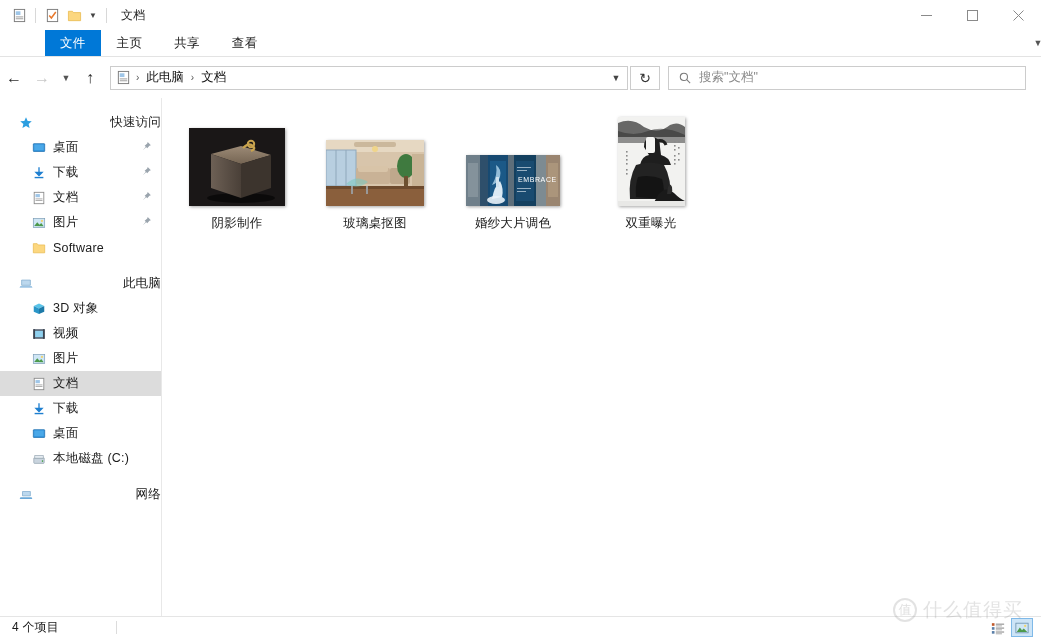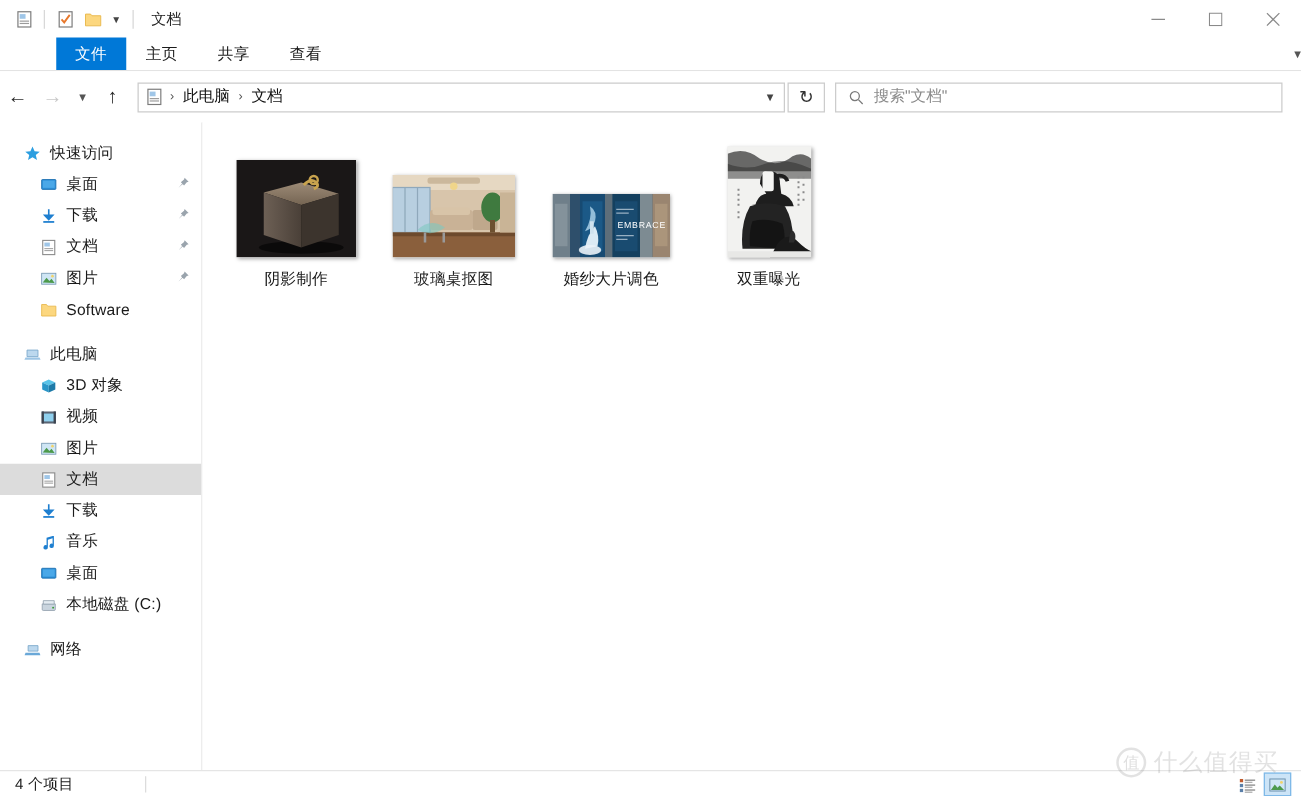--- a/index.html
+++ b/index.html
@@ -111,33 +111,33 @@
   }
   .sidebar {
     width: 162px; height: 518px; background: #ffffff;
     border-right: 1px solid #e8e8e8;
     padding-top: 12px; overflow: hidden;
   }
   .navrow {
     height: 25px; display: flex; align-items: center; position: relative;
     font-size: 12.5px; color: #1a1a1a; white-space: nowrap;
   }
-  .navrow.root { padding-left: 16px; }
+  .navrow.root { padding-left: 16px; justify-content: space-between; }
   .navrow.child { padding-left: 29px; }
   .navrow.selected { background: #dcdcdc; }
   .navrow .ico { width: 20px; display: flex; align-items: center; justify-content: center; flex: 0 0 20px; }
   .navrow .lbl { margin-left: 4px; letter-spacing: 0.2px; }
   .pin { position: absolute; right: 9px; top: 6px; }
   .navgap { height: 11px; }
 
   .content {
     flex: 1; height: 518px; background: #ffffff; position: relative;
   }
   .filegrid {
-    display: flex; align-items: flex-start; padding: 6px 0 0 14px; gap: 4px;
+    display: flex; align-items: flex-start; padding: 6px 0 0 14px; gap: 16px;
   }
   .fileitem {
     width: 122px; display: flex; flex-direction: column; align-items: center;
     padding-top: 2px;
   }
   .thumbwrap {
     height: 100px; display: flex; align-items: flex-end; justify-content: center;
   }
   .thumb {
     box-shadow: 1px 1px 3px rgba(0,0,0,0.35);
@@ -419,28 +419,20 @@
       <div class="navrow child">
         <span class="ico">
           <svg width="14" height="14" viewBox="0 0 16 16">
               <path d="M8 1.5 v7.5 M4.4 7.2 L8 11 L11.6 7.2 Z" fill="#1e7fd0" stroke="#1e7fd0" stroke-width="1.5"></path>
               <rect x="3" y="12.4" width="10" height="1.6" fill="#1e7fd0"></rect>
             </svg>
         </span>
         <span class="lbl">下载</span>
       </div>
 
-      <div class="navrow child">
-        <span class="ico">
-          <svg width="14" height="14" viewBox="0 0 16 16">
-              <path d="M11.5 2 L6 3.6 v7 a2 2 0 1 0 1.2 1.8 V5.4 l4.3-1.3 v5 a2 2 0 1 0 1.2 1.8 V2 Z" fill="#1e7fd0"></path>
-            </svg>
-        </span>
-        <span class="lbl">音乐</span>
-      </div>
 
       <div class="navrow child">
         <span class="ico">
           <svg width="14" height="14" viewBox="0 0 16 16">
               <rect x="1.5" y="3" width="13" height="9" rx="0.7" fill="#2c8fd8" stroke="#1c6fb0" stroke-width="0.8"></rect>
               <rect x="2.6" y="4" width="10.8" height="6.6" fill="#4aa8e8"></rect>
             </svg>
         </span>
         <span class="lbl">桌面</span>
       </div>

